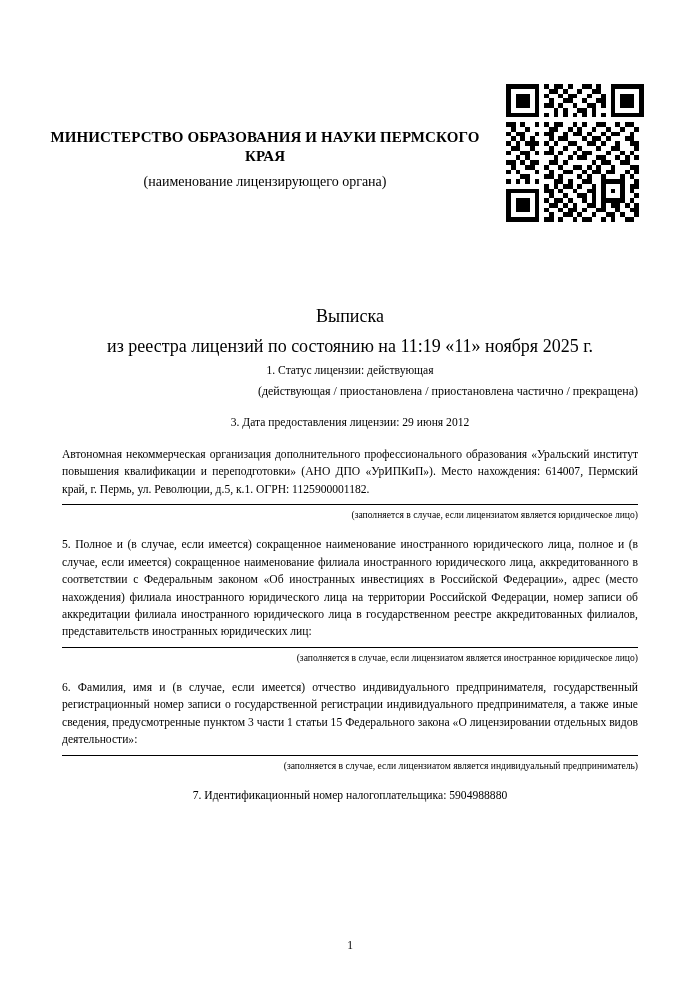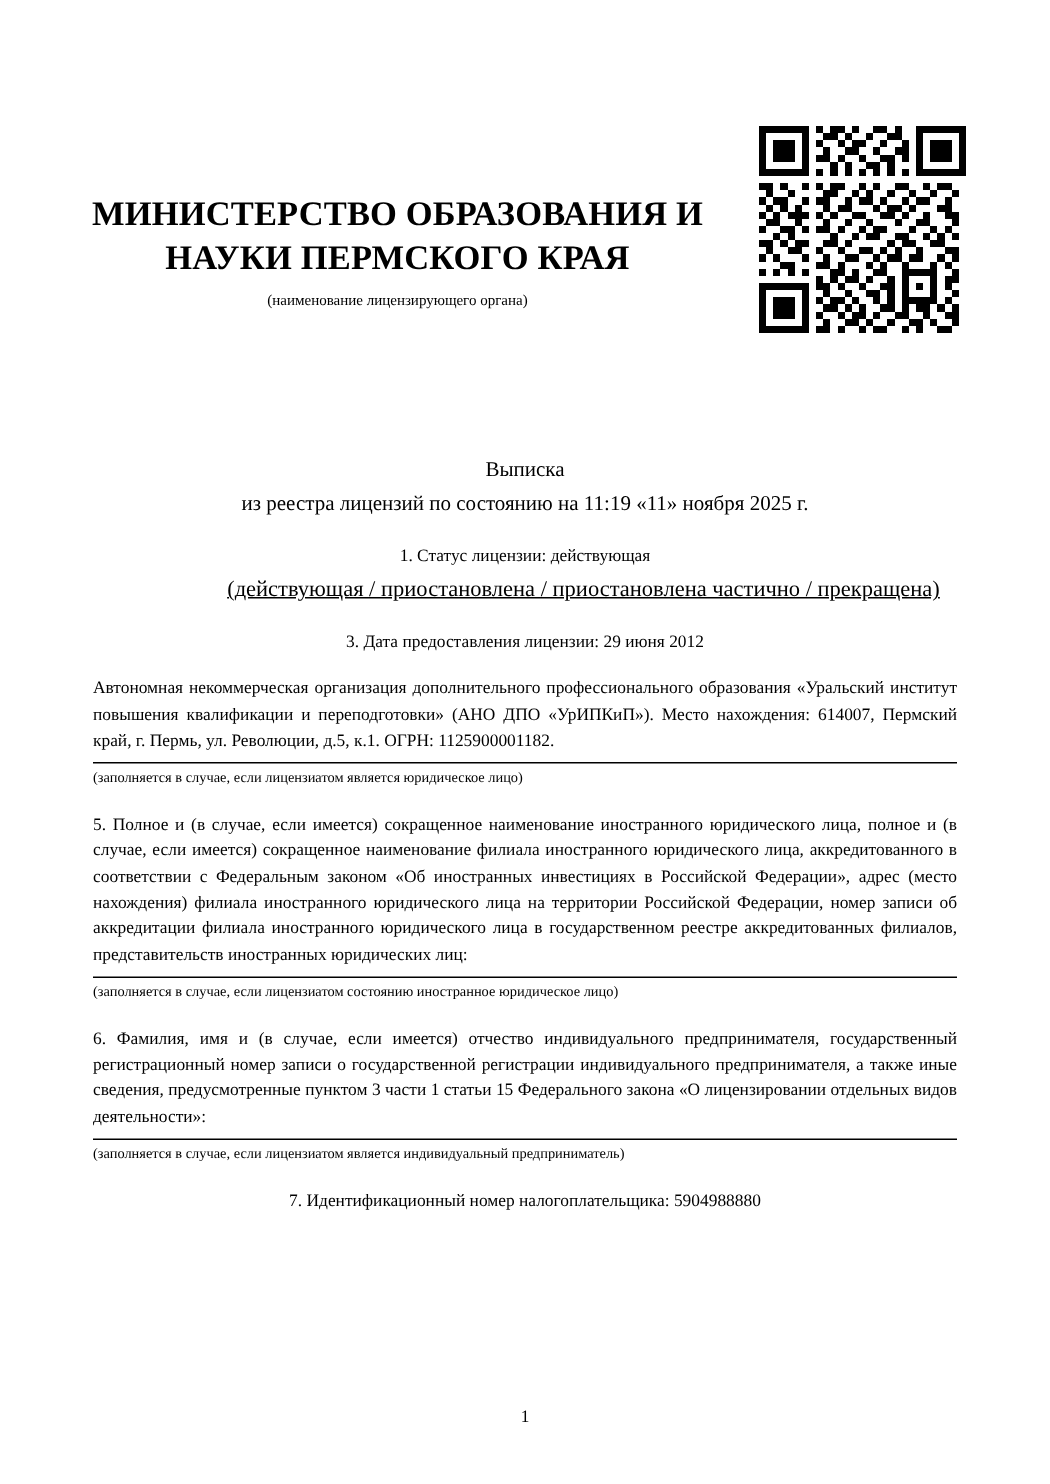--- a/index.html
+++ b/index.html
@@ -36,37 +36,37 @@
   .header {
     position: absolute;
     top: 128px;
     left: 40px;
     width: 450px;
     text-align: center;
   }
   .header .title {
     font-family: "Liberation Serif", serif;
     font-weight: bold;
-    font-size: 23px;
+    font-size: 15px;
     line-height: 1.28;
     letter-spacing: 0.1px;
   }
   .header .subtitle {
-    font-size: 10px;
+    font-size: 14px;
     margin-top: 8px;
   }
 
   
   .doc-title {
     position: absolute;
     top: 302px;
     left: 0;
     width: 700px;
     text-align: center;
-    font-size: 14px;
+    font-size: 18px;
     line-height: 1.65;
   }
 
   
   .content {
     position: absolute;
     top: 362px;
     left: 62px;
     width: 576px;
     font-size: 11.6px;
@@ -75,30 +75,29 @@
   .item {
     margin-bottom: 14px;
   }
   .item p {
     margin: 0;
     text-align: justify;
     text-justify: inter-word;
   }
   .item p.nojust { text-align: center; }
   .note {
-    text-align: left;
+    text-align: right;
     font-size: 9.6px;
     margin-top: 3px;
   }
   .note-left-indent {
-    text-align: center;
+    text-align: right;
     padding-left: 78px;
-    font-size: 15px;
+    font-size: 12px;
     margin-top: 3px;
-    text-decoration: underline;
   }
   .rule {
     border: 0;
     border-top: 1px solid #000;
     margin: 6px 0 2px 0;
     width: 100%;
   }
 
   .page-number {
     position: absolute;
@@ -377,21 +376,21 @@
 
     <div class="item">
       <p>Автономная некоммерческая организация дополнительного профессионального образования «Уральский институт повышения квалификации и переподготовки» (АНО ДПО «УрИПКиП»). Место нахождения: 614007, Пермский край, г. Пермь, ул. Революции, д.5, к.1. ОГРН: 1125900001182.</p>
       <hr class="rule">
       <div class="note">(заполняется в случае, если лицензиатом является юридическое лицо)</div>
     </div>
 
     <div class="item">
       <p>5. Полное и (в случае, если имеется) сокращенное наименование иностранного юридического лица, полное и (в случае, если имеется) сокращенное наименование филиала иностранного юридического лица, аккредитованного в соответствии с Федеральным законом «Об иностранных инвестициях в Российской Федерации», адрес (место нахождения) филиала иностранного юридического лица на территории Российской Федерации, номер записи об аккредитации филиала иностранного юридического лица в государственном реестре аккредитованных филиалов, представительств иностранных юридических лиц:</p>
       <hr class="rule">
-      <div class="note">(заполняется в случае, если лицензиатом состоянию иностранное юридическое лицо)</div>
+      <div class="note">(заполняется в случае, если лицензиатом является иностранное юридическое лицо)</div>
     </div>
 
     <div class="item">
       <p>6. Фамилия, имя и (в случае, если имеется) отчество индивидуального предпринимателя, государственный регистрационный номер записи о государственной регистрации индивидуального предпринимателя, а также иные сведения, предусмотренные пунктом 3 части 1 статьи 15 Федерального закона «О лицензировании отдельных видов деятельности»:</p>
       <hr class="rule">
       <div class="note">(заполняется в случае, если лицензиатом является индивидуальный предприниматель)</div>
     </div>
 
     <div class="item">
       <p class="nojust">7. Идентификационный номер налогоплательщика: 5904988880</p>

